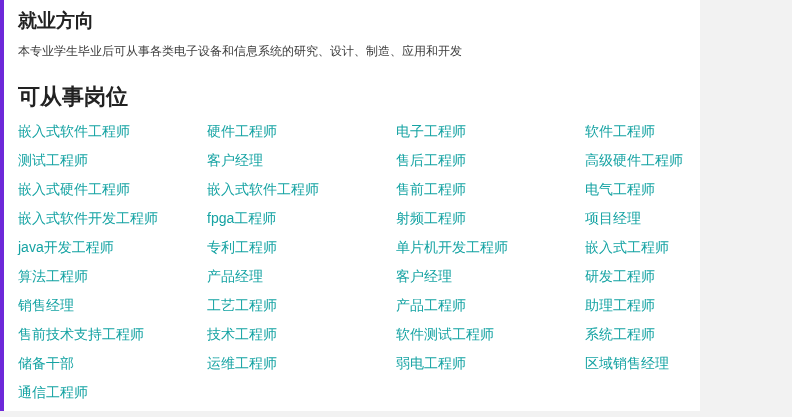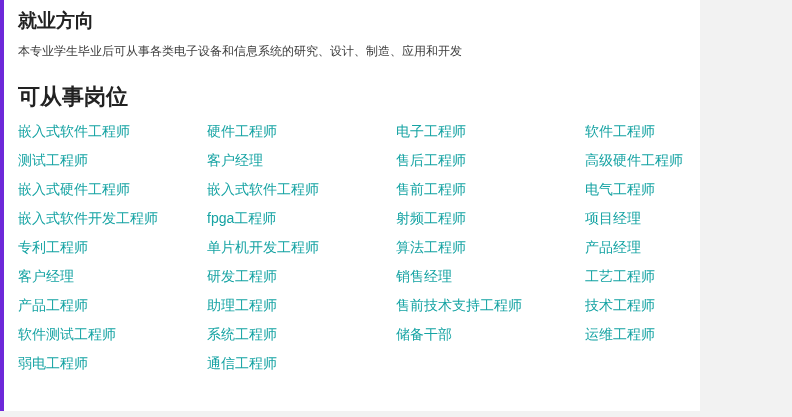--- a/index.html
+++ b/index.html
@@ -98,25 +98,27 @@
       <a class="position-link" href="#">电气工程师</a>
 
       <a class="position-link" href="#">嵌入式软件开发工程师</a>
 
       <a class="position-link" href="#">fpga工程师</a>
 
       <a class="position-link" href="#">射频工程师</a>
 
       <a class="position-link" href="#">项目经理</a>
 
+      <a class="position-link" href="#">java开发工程师</a>
 
       <a class="position-link" href="#">专利工程师</a>
 
       <a class="position-link" href="#">单片机开发工程师</a>
 
+      <a class="position-link" href="#">嵌入式工程师</a>
 
       <a class="position-link" href="#">算法工程师</a>
 
       <a class="position-link" href="#">产品经理</a>
 
       <a class="position-link" href="#">客户经理</a>
 
       <a class="position-link" href="#">研发工程师</a>
 
 
@@ -135,19 +137,20 @@
       <a class="position-link" href="#">软件测试工程师</a>
 
       <a class="position-link" href="#">系统工程师</a>
 
       <a class="position-link" href="#">储备干部</a>
 
       <a class="position-link" href="#">运维工程师</a>
 
       <a class="position-link" href="#">弱电工程师</a>
 
+      <a class="position-link" href="#">区域销售经理</a>
 
       <a class="position-link" href="#">通信工程师</a>
     </div>
 
 </div>
 
 <div class="page-gutter"></div>
 
 </body></html>

